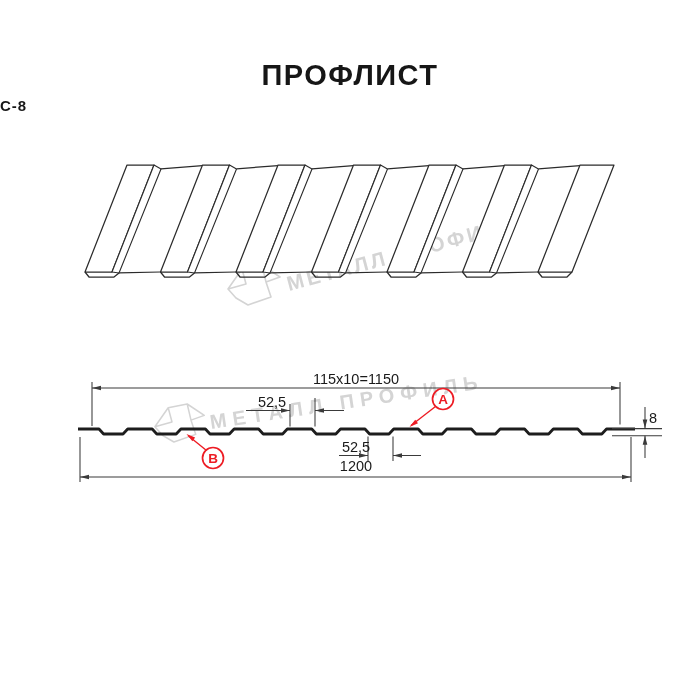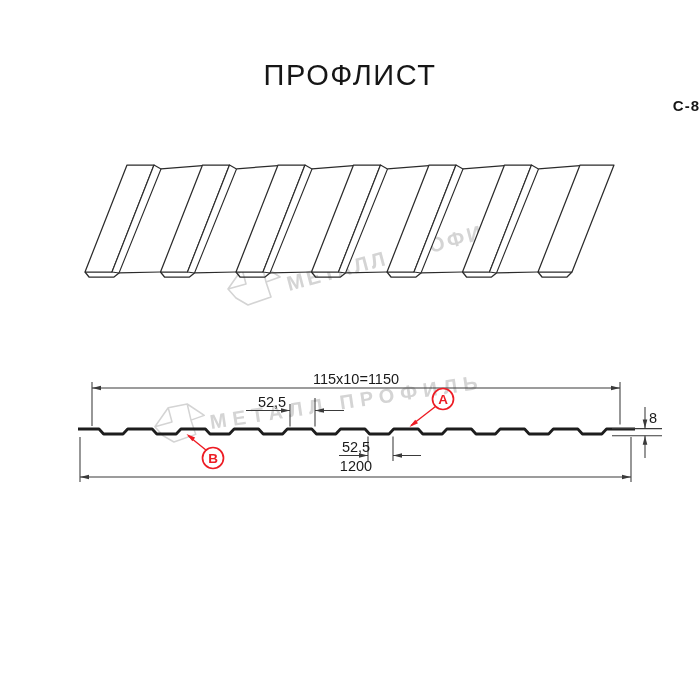--- a/index.html
+++ b/index.html
@@ -1,20 +1,20 @@
 <!DOCTYPE html>
 <html style="--red: #ed1c24; --wm: #d4d4d4;"><head>
 <meta charset="utf-8">
 <style>
   html,body{margin:0;padding:0;background:#ffffff;}
   .page{position:relative;width:700px;height:700px;background:#fff;overflow:hidden;
         font-family:"Liberation Sans", sans-serif;}
   .title{position:absolute;left:0;right:0;top:59px;text-align:center;
-         font-size:29px;font-weight:400;letter-spacing:1.5px;color:#161616;}
-  .subtitle{position:absolute;left:0;right:0;top:97px;text-align:right;
+         font-size:29px;font-weight:700;letter-spacing:1.5px;color:#161616;}
+  .subtitle{position:absolute;left:0;right:0;top:97px;text-align:left;
             font-size:15px;font-weight:700;letter-spacing:1px;color:#161616;}
   .caption{position:absolute;left:0;right:0;top:615px;text-align:center;
            font-size:15.5px;font-weight:600;letter-spacing:.3px;color:#1e1e1e;}
   svg{position:absolute;left:0;top:0;}
   .dimtext{font-family:"Liberation Sans", sans-serif;font-size:14.5px;fill:#1a1a1a;}
   .redtext{font-family:"Liberation Sans", sans-serif;font-size:13.5px;font-weight:bold;fill:var(--red,#ed1c24);}
   .wmtext{font-family:"Liberation Sans", sans-serif;font-weight:bold;fill:var(--wm,#d4d4d4);}
   .wmlogo{stroke:var(--wm,#d4d4d4);stroke-width:1.6;fill:none;stroke-linejoin:round;}
   .redline{stroke:var(--red,#ed1c24);stroke-width:1.4;}
   .redcircle{stroke:var(--red,#ed1c24);stroke-width:1.7;fill:none;}

